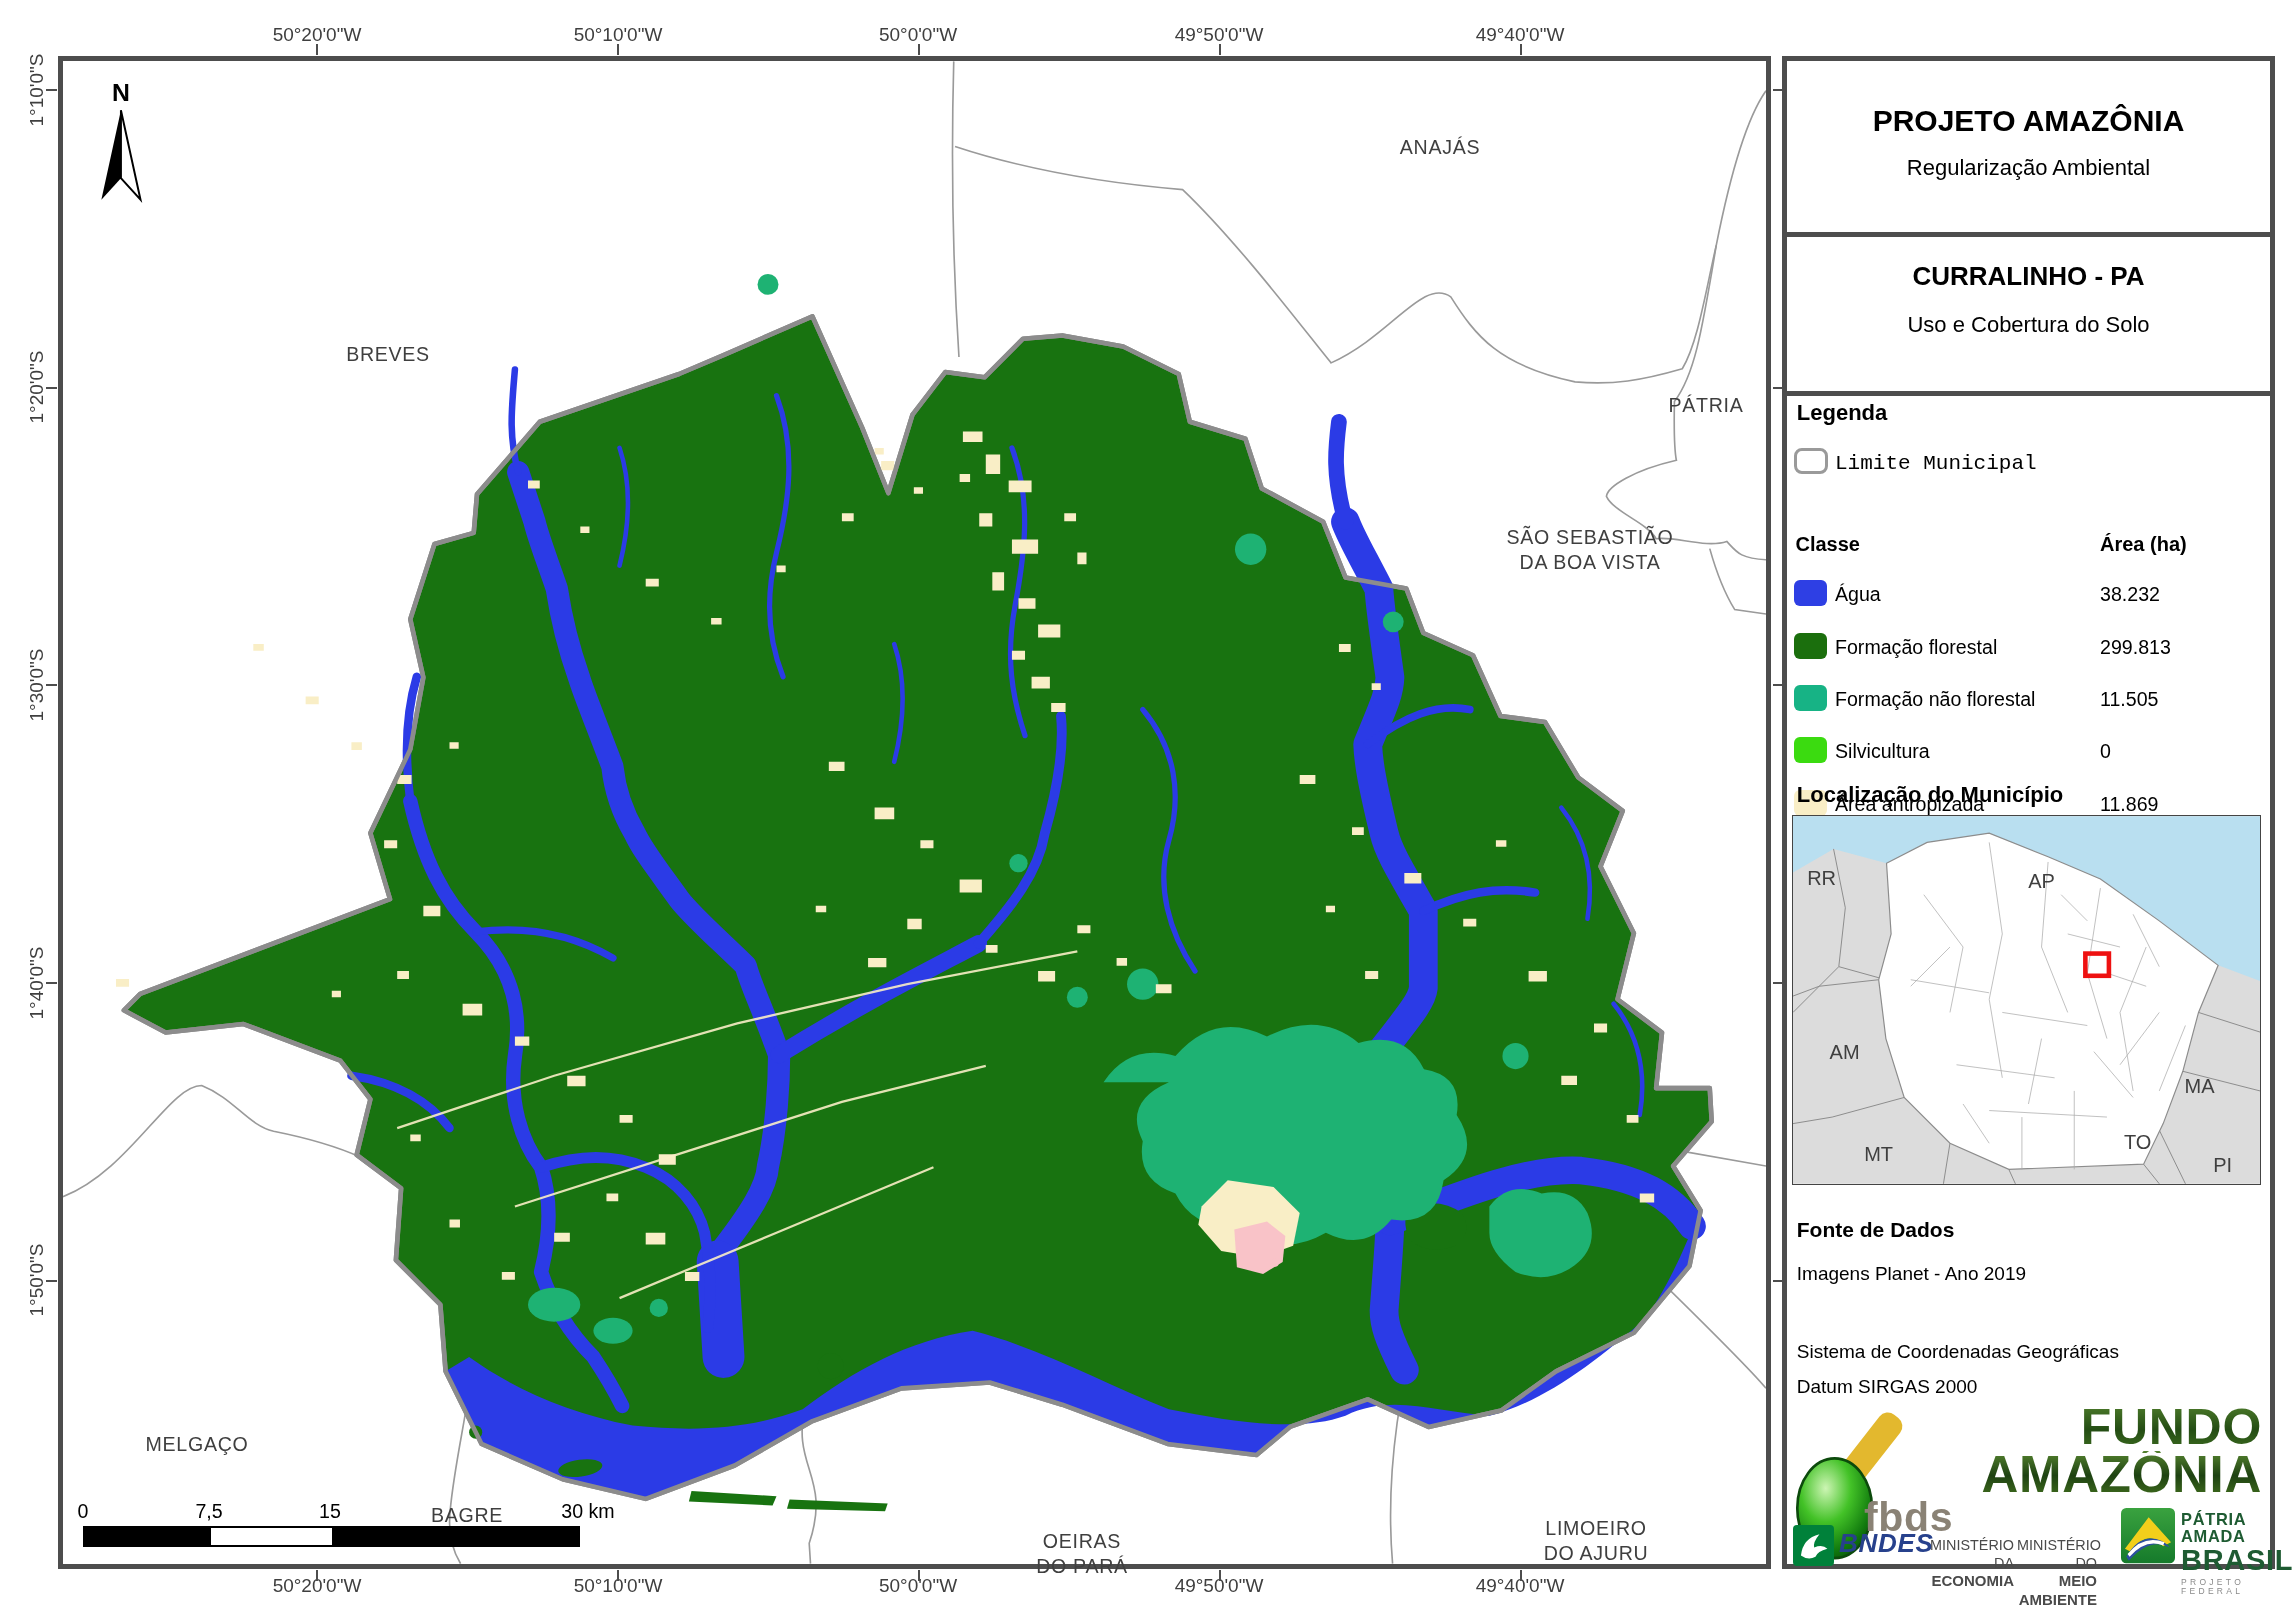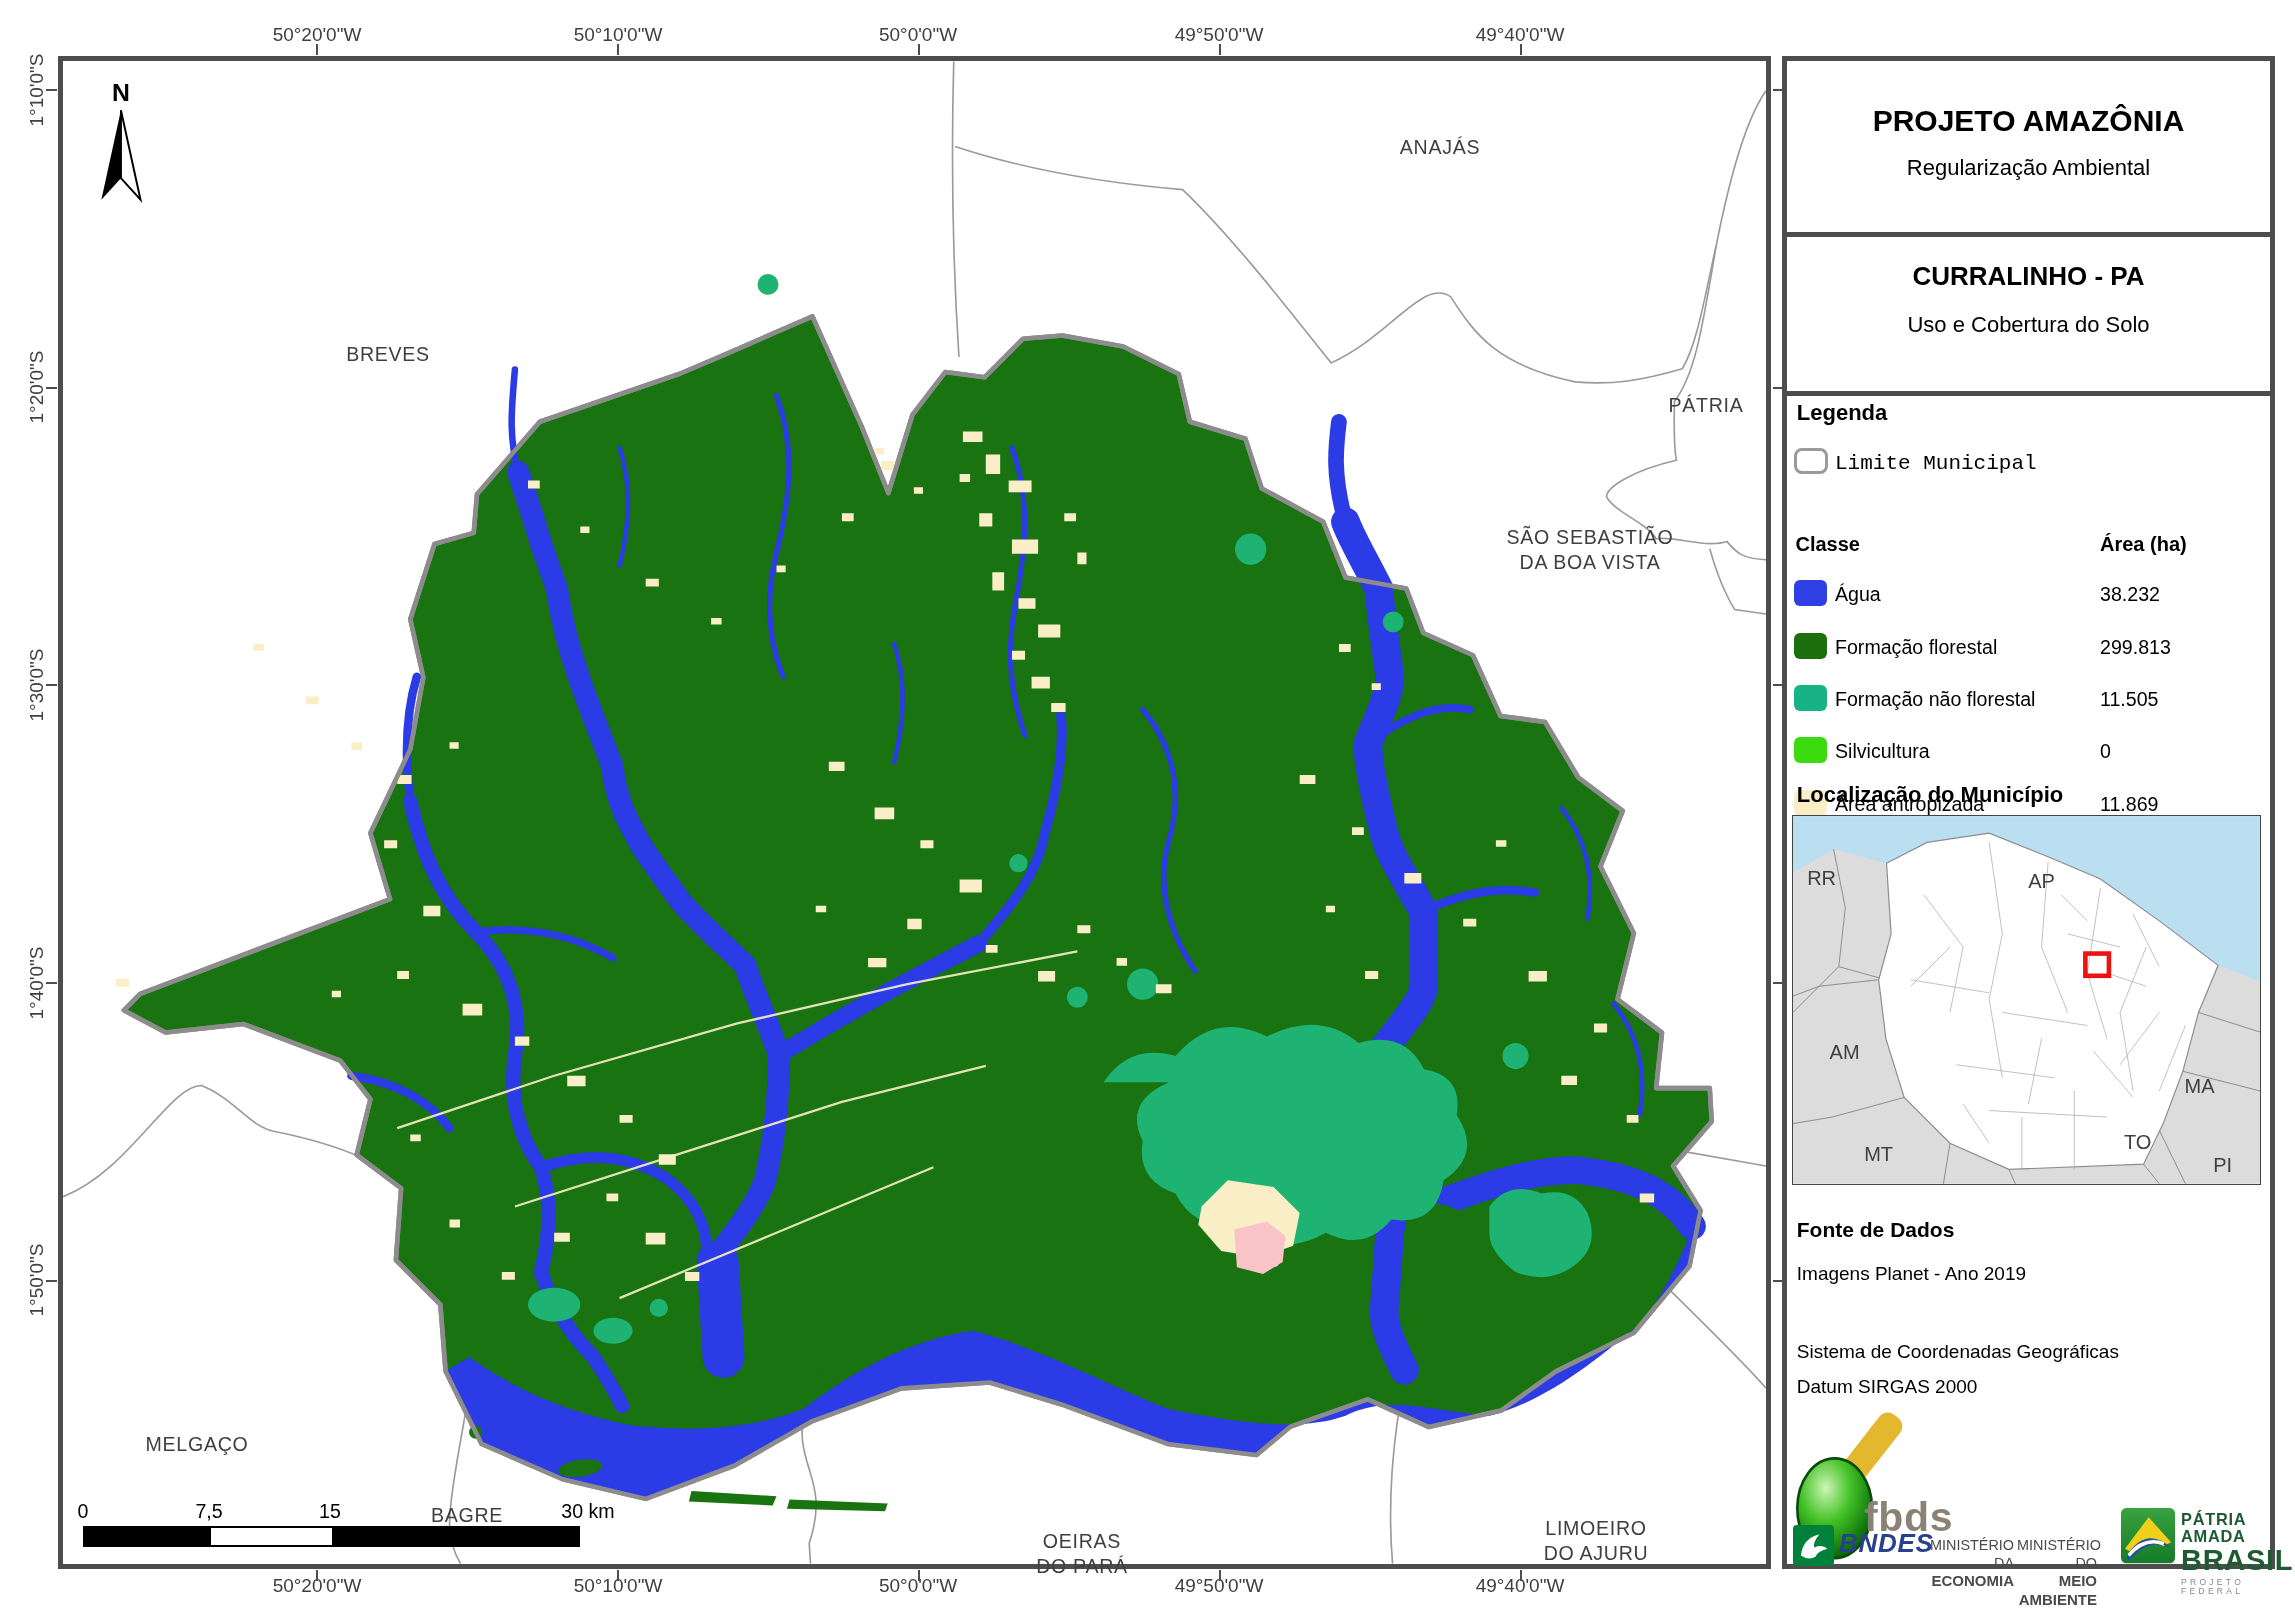--- a/index.html
+++ b/index.html
@@ -282,20 +282,24 @@
           <stop offset="0%" stop-color="#cdf5b4"></stop>
           <stop offset="45%" stop-color="#43c227"></stop>
           <stop offset="85%" stop-color="#117a0e"></stop>
           <stop offset="100%" stop-color="#0a5a0a"></stop>
         </radialGradient>
       </defs>
       <rect x="96" y="8" width="40" height="130" rx="16" fill="#e3b82e" transform="rotate(38 116 73)"></rect>
       <ellipse cx="62" cy="162" rx="57" ry="76" fill="url(#sph)" stroke="#0c4a0c" stroke-width="4"></ellipse>
     </svg>
     <div class="fbds-text">fbds</div>
+    <div class="fundo">
+      <div class="l1">FUNDO</div>
+      <div class="l2">AMAZÔNIA</div>
+    </div>
 
     <svg class="bndes-icon" width="41" height="41" viewBox="0 0 62 62">
       <rect x="0" y="0" width="62" height="62" rx="6" fill="#00813a"></rect>
       <path d="M12,46 Q15,20 40,14 Q30,26 32,34 Q45,29 52,36 Q37,40 34,48 Q23,54 12,46 Z" fill="#fff"></path>
     </svg>
     <div class="bndes-text">BNDES</div>
 
     <div class="ministry" style="left:134px;top:1475px;width:93px">
       <div class="m1">MINISTÉRIO DA</div>
       <div class="m2">ECONOMIA</div>

